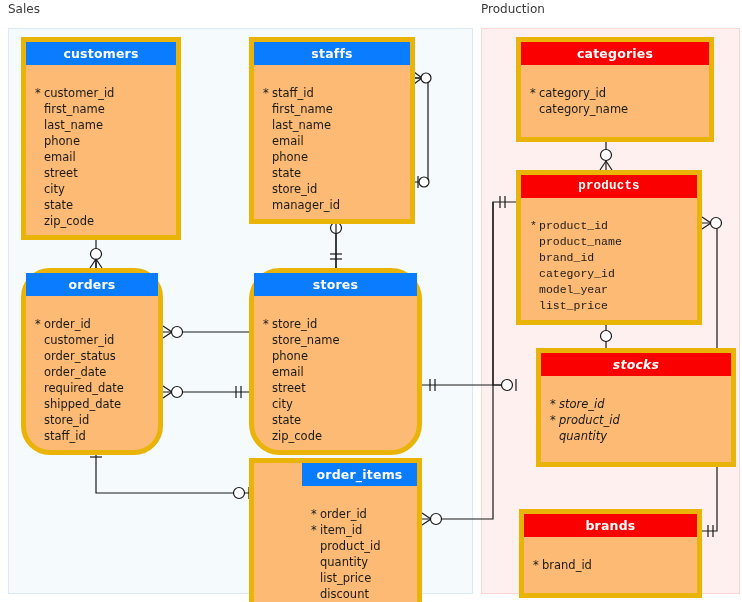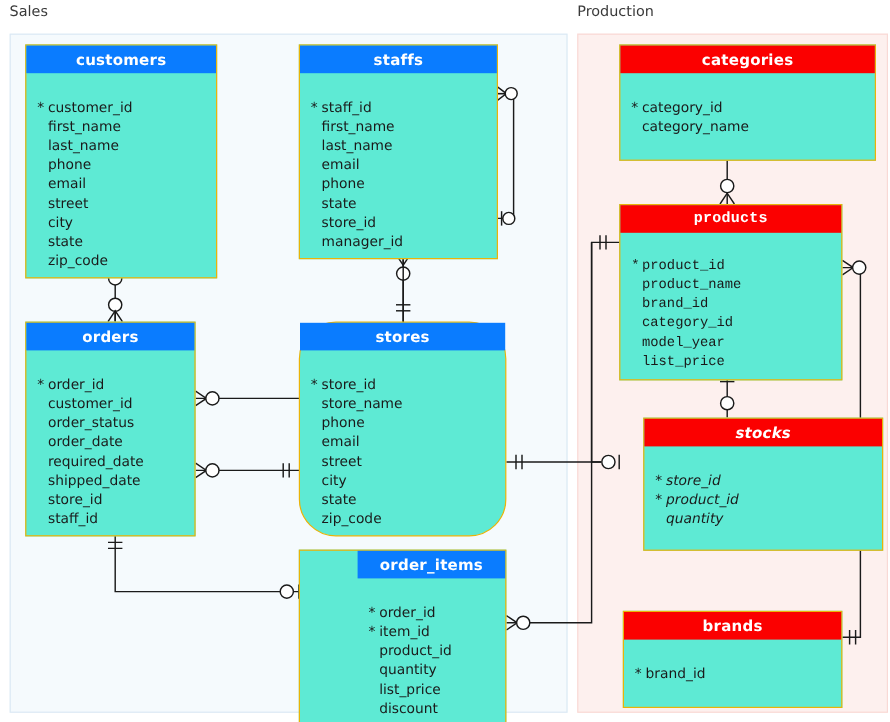--- a/index.html
+++ b/index.html
@@ -34,22 +34,22 @@
     background: #f5fafd;
     border: 1px solid #dbe9f4;
   }
   .schema-panel.production {
     background: #fdf0ee;
     border: 1px solid #f9d9d5;
   }
   .entity {
     position: absolute;
     box-sizing: border-box;
-    border: 1px solid #eab308;
-    background: #5eead4;
+    border: 5px solid #eab308;
+    background: #fdba74;
   }
   .entity-header {
     box-sizing: border-box;
     height: 23px;
     line-height: 23px;
     text-align: center;
     font-weight: bold;
     font-size: 12.5px;
     color: #ffffff;
     letter-spacing: 0.2px;
@@ -195,21 +195,21 @@
       <div class="attr"><span class="pk"></span><span>first_name</span></div>
       <div class="attr"><span class="pk"></span><span>last_name</span></div>
       <div class="attr"><span class="pk"></span><span>email</span></div>
       <div class="attr"><span class="pk"></span><span>phone</span></div>
       <div class="attr"><span class="pk"></span><span>state</span></div>
       <div class="attr"><span class="pk"></span><span>store_id</span></div>
       <div class="attr"><span class="pk"></span><span>manager_id</span></div>
     </div>
   </div>
 
-  <div class="entity" style="left:21px; top:268px; width:142px;">
+  <div class="entity" style="left:21px; top:268px; width:142px;border-radius:29px;">
     <div class="entity-header sales">orders</div>
     <div class="entity-body">
       <div class="attr"><span class="pk">*</span><span>order_id</span></div>
       <div class="attr"><span class="pk"></span><span>customer_id</span></div>
       <div class="attr"><span class="pk"></span><span>order_status</span></div>
       <div class="attr"><span class="pk"></span><span>order_date</span></div>
       <div class="attr"><span class="pk"></span><span>required_date</span></div>
       <div class="attr"><span class="pk"></span><span>shipped_date</span></div>
       <div class="attr"><span class="pk"></span><span>store_id</span></div>
       <div class="attr"><span class="pk"></span><span>staff_id</span></div>
@@ -235,21 +235,21 @@
     <div class="entity-body">
       <div class="attr"><span class="pk">*</span><span>order_id</span></div>
       <div class="attr"><span class="pk">*</span><span>item_id</span></div>
       <div class="attr"><span class="pk"></span><span>product_id</span></div>
       <div class="attr"><span class="pk"></span><span>quantity</span></div>
       <div class="attr"><span class="pk"></span><span>list_price</span></div>
       <div class="attr"><span class="pk"></span><span>discount</span></div>
     </div>
   </div>
 
-  <div class="entity" style="left:516px; top:37px; width:214px;">
+  <div class="entity" style="left:516px; top:37px; width:198px;">
     <div class="entity-header production">categories</div>
     <div class="entity-body">
       <div class="attr"><span class="pk">*</span><span>category_id</span></div>
       <div class="attr"><span class="pk"></span><span>category_name</span></div>
       <div class="attr" style="height:14px;">&nbsp;</div>
     </div>
   </div>
 
   <div class="entity" style="left:516px; top:170px; width:186px;font-family:Liberation Mono, monospace;">
     <div class="entity-header production">products</div>

